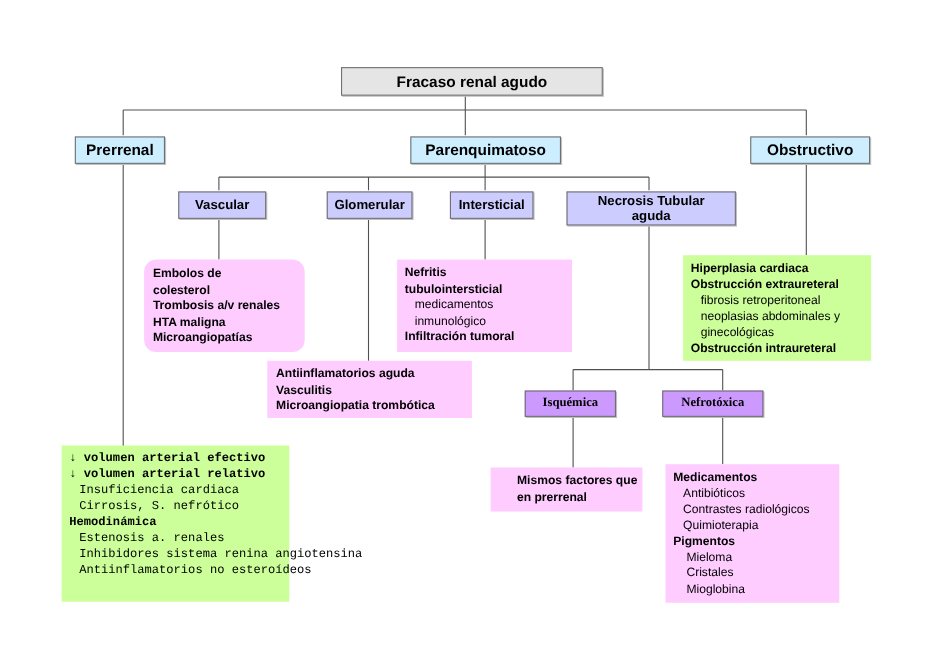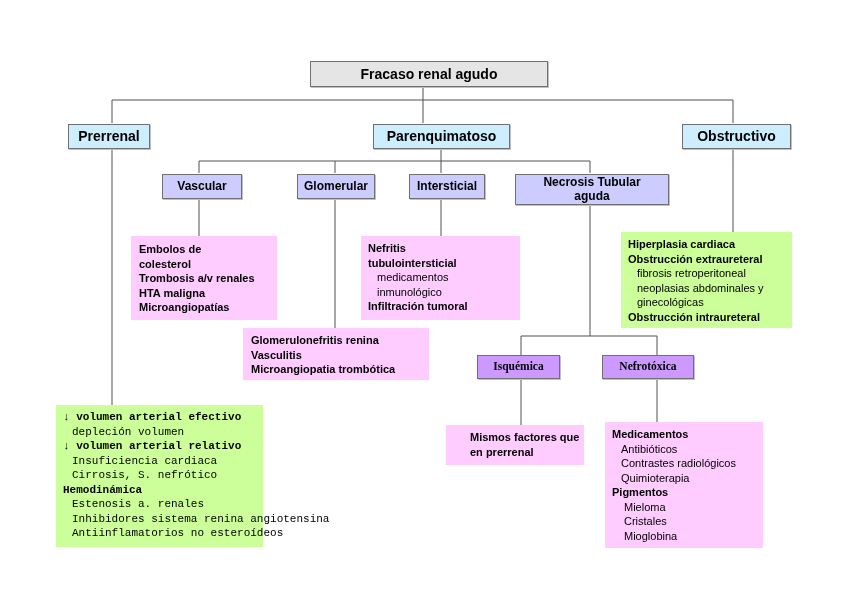--- a/index.html
+++ b/index.html
@@ -76,50 +76,49 @@
   <span>Necrosis Tubular aguda</span>
 </div>
 
 <div class="box node purple" style="left:477px;top:355px;width:83px;height:24px;">
   <span>Isquémica</span>
 </div>
 <div class="box node purple" style="left:602px;top:355px;width:92px;height:24px;">
   <span>Nefrotóxica</span>
 </div>
 
-<div class="box pink list" style="left:131px;top:236px;width:146px;height:84px;padding-left:8px;padding-top:6px;">
+<div class="box pink list" style="left:131px;top:236px;width:146px;height:84px;padding-left:8px;padding-top:6px;border-radius:11px;">
     <div class="b">Embolos de</div>
     <div class="b">colesterol</div>
     <div class="b">Trombosis a/v renales</div>
     <div class="b">HTA maligna</div>
     <div class="b">Microangiopatías</div>
   </div>
 <div class="box pink list" style="left:243px;top:328px;width:186px;height:52px;padding-left:8px;padding-top:5px;">
-    <div class="b">Glomerulonefritis renina</div>
+    <div class="b">Antiinflamatorios aguda</div>
     <div class="b">Vasculitis</div>
     <div class="b">Microangiopatia trombótica</div>
   </div>
 <div class="box pink list" style="left:361px;top:236px;width:159px;height:84px;padding-left:7px;padding-top:5px;">
     <div class="b">Nefritis</div>
     <div class="b">tubulointersticial</div>
     <div class="i1">medicamentos</div>
     <div class="i1">inmunológico</div>
     <div class="b">Infiltración tumoral</div>
   </div>
 <div class="box green list" style="left:621px;top:232px;width:171px;height:96px;padding-left:7px;padding-top:5px;">
     <div class="b">Hiperplasia cardiaca</div>
     <div class="b">Obstrucción extraureteral</div>
     <div class="i1">fibrosis retroperitoneal</div>
     <div class="i1">neoplasias abdominales y</div>
     <div class="i1">ginecológicas</div>
     <div class="b">Obstrucción intraureteral</div>
   </div>
 <div class="box green list" style="left:56px;top:405px;width:207px;height:142px;padding-left:7px;padding-top:5px;font-family:Liberation Mono, monospace;">
     <div class="b">↓ volumen arterial efectivo</div>
-    <div class="i1">depleción volumen</div>
     <div class="b">↓ volumen arterial relativo</div>
     <div class="i1">Insuficiencia cardiaca</div>
     <div class="i1">Cirrosis, S. nefrótico</div>
     <div class="b">Hemodinámica</div>
     <div class="i1">Estenosis a. renales</div>
     <div class="i1">Inhibidores sistema renina angiotensina</div>
     <div class="i1">Antiinflamatorios no esteroídeos</div>
   </div>
 <div class="box pink list" style="left:446px;top:425px;width:138px;height:40px;padding-left:24px;padding-top:5px;">
     <div class="b">Mismos factores que</div>

